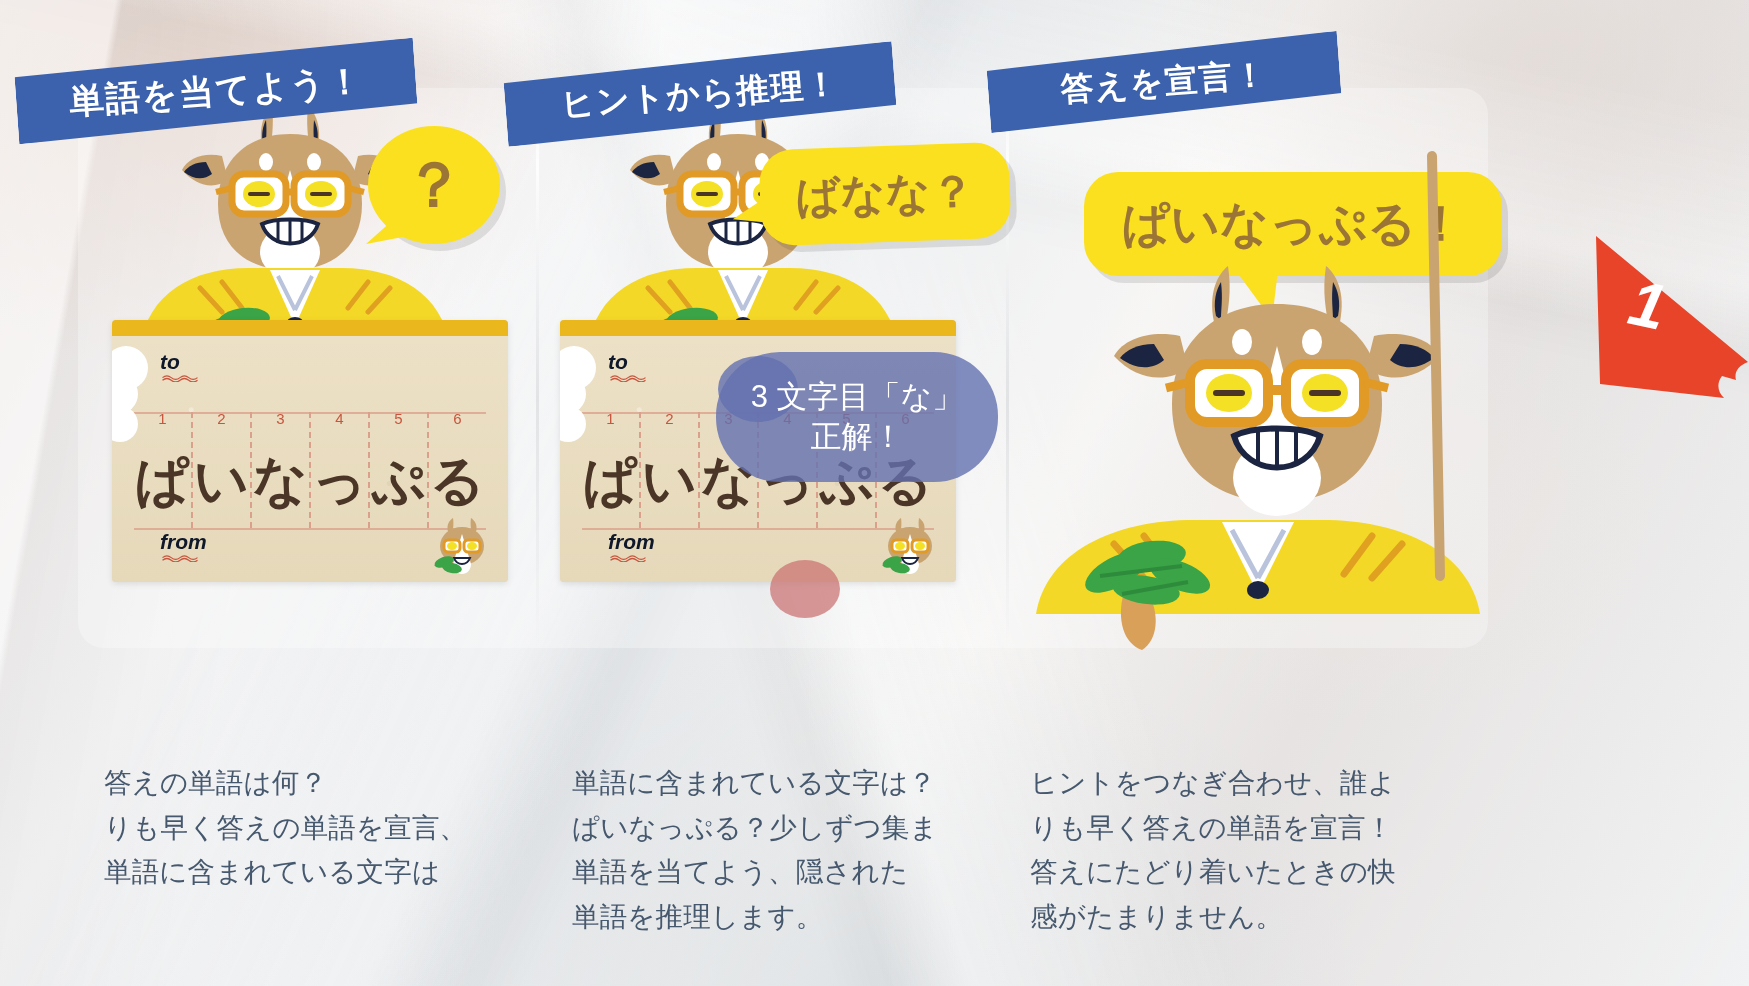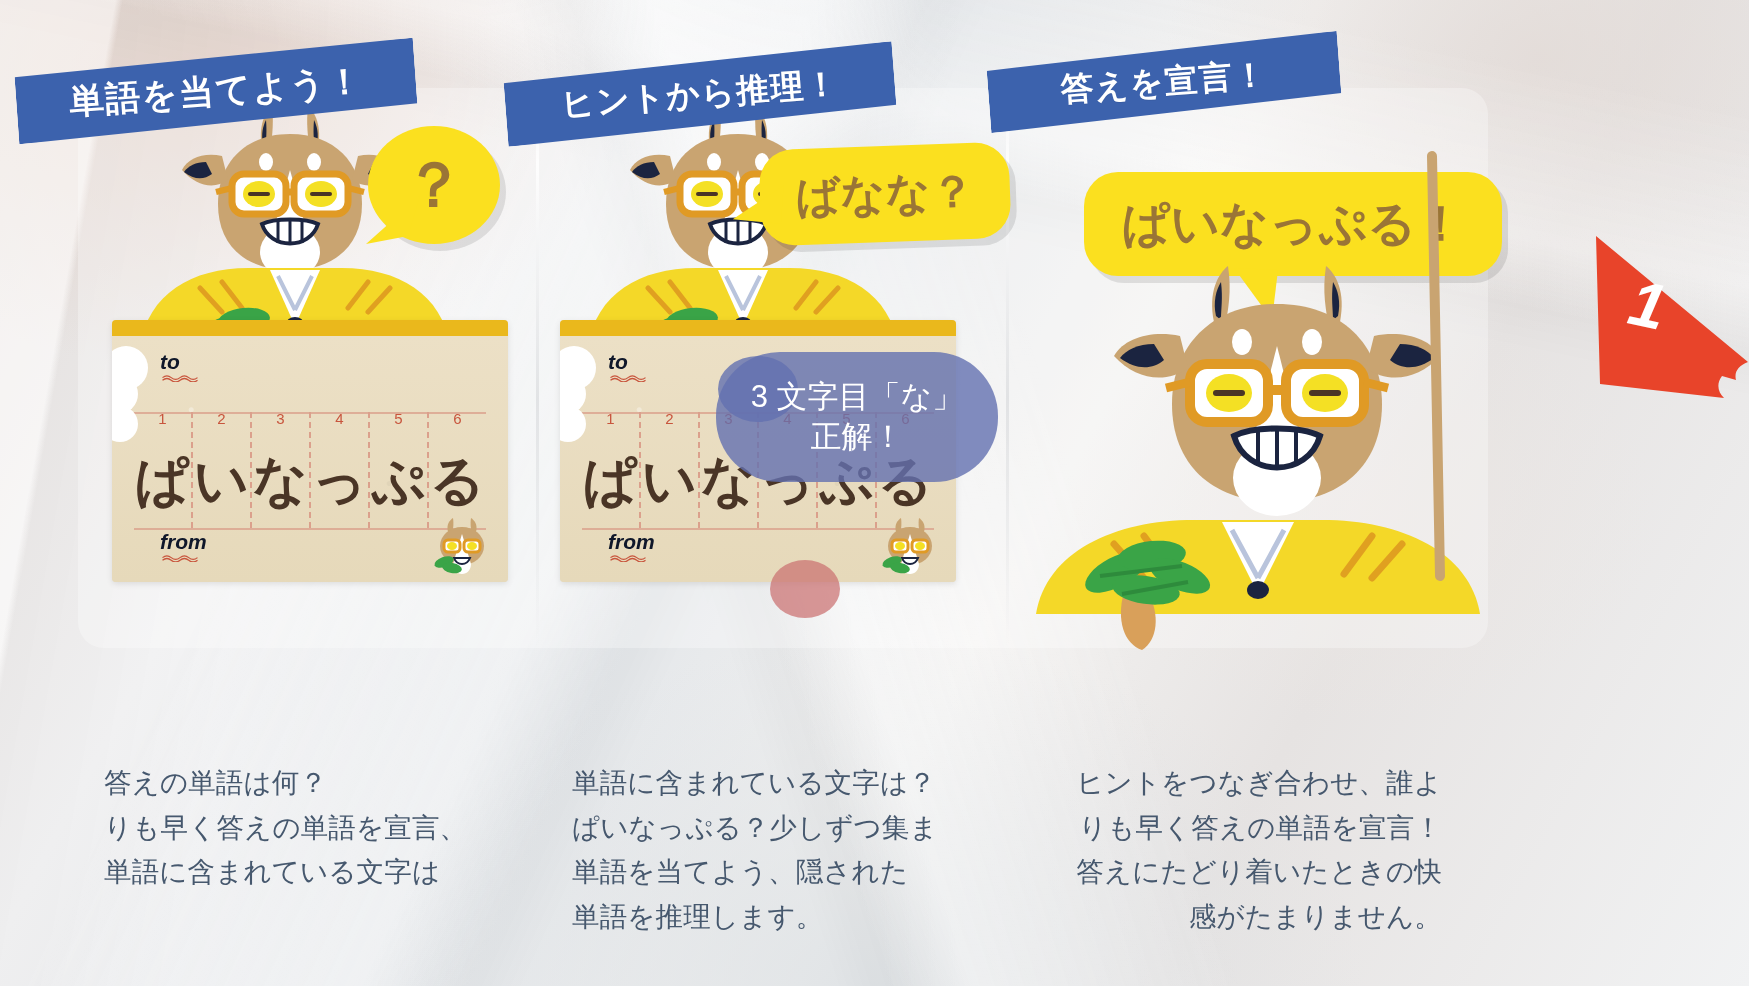--- a/index.html
+++ b/index.html
@@ -456,21 +456,21 @@
         <ellipse cx="84" cy="84" rx="34" ry="14" transform="rotate(8 84 84)"></ellipse>
       </g>
       <path d="M38 70 L120 60 M60 88 L126 76" stroke="#2e8b3c" stroke-width="4"></path>
     </svg>
 
     <svg class="goat" style="left:392px;top:58px;" width="60" height="440" viewBox="0 0 60 440">
       <path d="M22 10 L30 430" stroke="#c9a471" stroke-width="10" stroke-linecap="round"></path>
     </svg>
   </div>
 
-  <div class="desc" style="left:32px;text-align:right;">
+  <div class="desc" style="left:12px;">
     <div>ヒントをつなぎ合わせ、誰よ</div>
     <div>りも早く答えの単語を宣言！</div>
     <div>答えにたどり着いたときの快</div>
     <div>感がたまりません。</div>
   </div>
 </div>
 
 <svg id="flag" viewBox="0 0 165 200">
   <path d="M8 2 L160 128 C150 132 146 138 148 146 L134 142 C128 150 130 158 136 164
            L12 150 Z" fill="#e8442a"></path>

